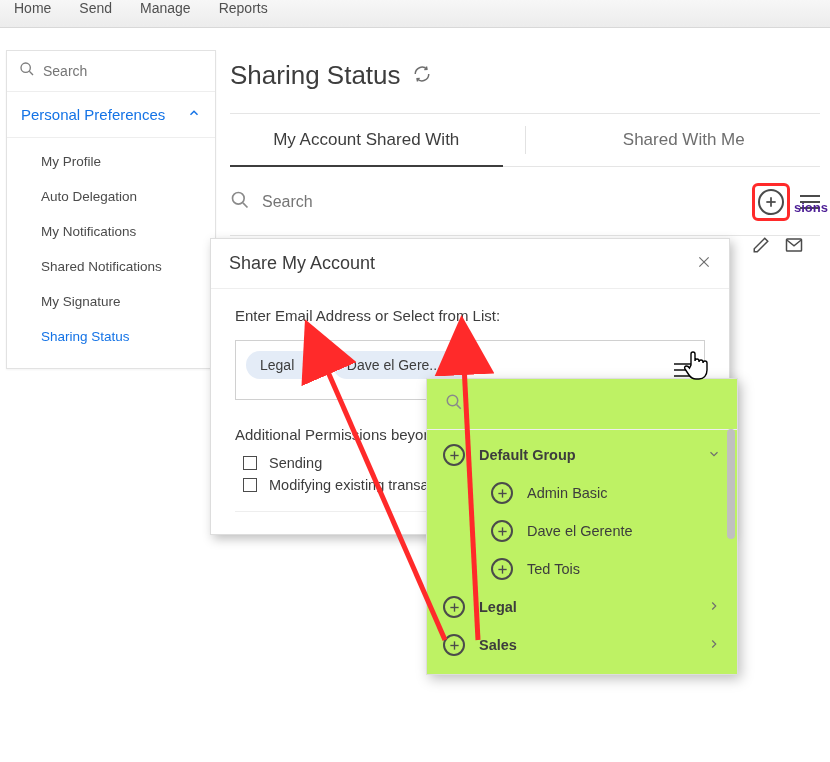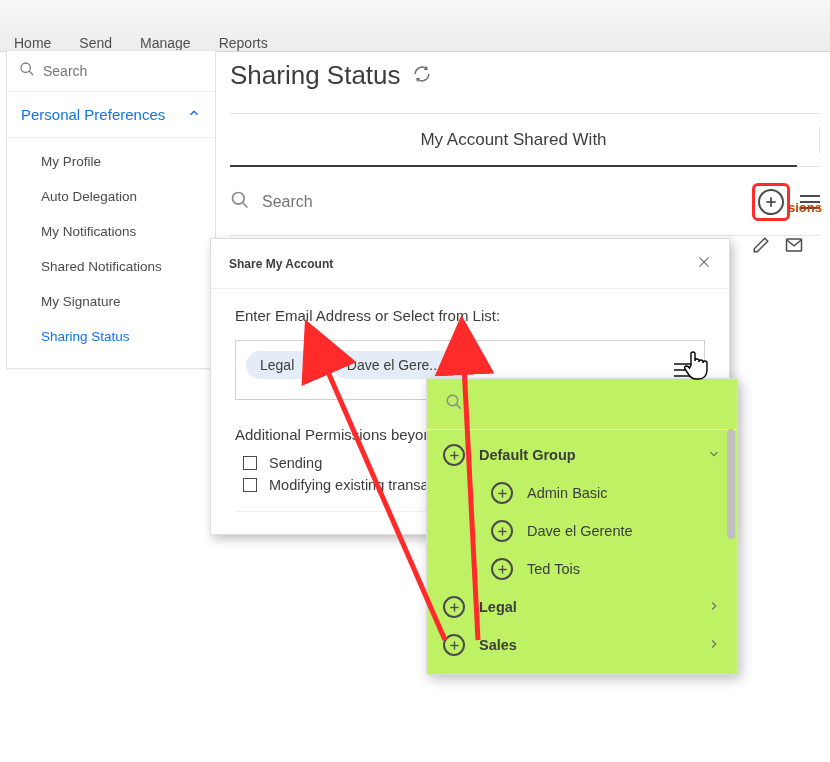--- a/index.html
+++ b/index.html
@@ -1,19 +1,19 @@
 <!DOCTYPE html>
 <html><head>
 <meta charset="utf-8">
 <style>
   * { box-sizing: border-box; margin: 0; padding: 0; font-family: -apple-system, "Segoe UI", "Helvetica Neue", Arial, sans-serif; }
   body { width: 830px; height: 762px; background: #fff; position: relative; overflow: hidden; color: #4b4b4b; font-weight: 300; }
 
   
-  .topnav { height: 52px; background: linear-gradient(#f7f7f7,#ececec); border-bottom: 1px solid #d8d8d8; display: flex; align-items: flex-end; padding: 0 14px; }
+  .topnav { height: 28px; background: linear-gradient(#f7f7f7,#ececec); border-bottom: 1px solid #d8d8d8; display: flex; align-items: flex-start; padding: 0 14px; }
   .topnav .nav-item { font-size: 14px; color: #505050; margin-right: 28px; cursor: pointer; }
 
   
   .left-panel { position: absolute; left: 6px; top: 50px; width: 210px; border: 1px solid #e2e2e2; background: #fff; box-shadow: 0 1px 2px rgba(0,0,0,.05); }
   .left-search { display: flex; align-items: center; padding: 10px 12px; border-bottom: 1px solid #eee; }
   .left-search .icon { color: #7d7d7d; margin-right: 8px; }
   .left-search input { border: none; outline: none; font-size: 14px; width: 100%; color: #555; background: transparent; font-family: inherit; }
   .section-header { display: flex; justify-content: space-between; align-items: center; padding: 14px 14px; border-bottom: 1px solid #eee; color: #1473e6; font-size: 15px; cursor: pointer; }
   .menu-list { padding: 6px 0 14px 0; }
   .menu-item { font-size: 13.5px; color: #4b4b4b; padding: 10px 14px 10px 34px; cursor: pointer; }
@@ -33,27 +33,27 @@
 
   .listbar { display: flex; align-items: center; padding: 16px 0 14px 0; border-bottom: 1px solid #e5e5e5; }
   .listbar .search-icon { color: #8a8a8a; margin-right: 12px; }
   .listbar input { border: none; outline: none; font-size: 16px; flex: 1; color: #555; background: transparent; font-family: inherit; }
   .add-highlight { border: 3px solid #ff2a2a; border-radius: 6px; padding: 3px; display: inline-flex; align-items: center; justify-content: center; margin-right: 10px; }
   .plus-btn { width: 26px; height: 26px; border: 2px solid #4b4b4b; border-radius: 50%; display: flex; align-items: center; justify-content: center; cursor: pointer; }
   .plus-btn svg { display: block; }
   .hamburger { display: flex; flex-direction: column; justify-content: space-between; width: 20px; height: 14px; cursor: pointer; }
   .hamburger span { display: block; height: 2px; background: #4b4b4b; }
 
-  .col-header-stub { position: absolute; right: 8px; top: 200px; font-size: 13px; font-weight: 600; color: #c2410c; }
+  .col-header-stub { position: absolute; right: 2px; top: 200px; font-size: 13px; font-weight: 600; color: #4c1d95; }
   .stub-icons { position: absolute; right: 26px; top: 236px; display: flex; gap: 14px; color: #4b4b4b; }
 
   
   .dialog { position: absolute; left: 210px; top: 238px; width: 520px; background: #fff; border: 1px solid #ddd; box-shadow: 3px 4px 10px rgba(0,0,0,.25); padding: 0; }
   .dialog-header { display: flex; justify-content: space-between; align-items: center; padding: 14px 18px; border-bottom: 1px solid #eee; }
-  .dialog-title { font-size: 12px; font-weight: 700; color: #3d3d3d; }
+  .dialog-title { font-size: 18px; font-weight: 400; color: #3d3d3d; }
   .dialog-close { cursor: pointer; color: #6e6e6e; font-size: 18px; }
   .dialog-body { padding: 18px 24px 22px 24px; }
   .field-label { font-size: 15px; color: #3d3d3d; margin-bottom: 16px; }
   .chip-input { border: 1px solid #d0d0d0; min-height: 60px; display: flex; flex-wrap: wrap; gap: 8px; padding: 10px; align-items: flex-start; margin-bottom: 26px; }
   .chip { background: #e4ecf7; border-radius: 16px; padding: 5px 8px 5px 14px; display: flex; align-items: center; font-size: 14px; color: #3d3d3d; }
   .chip .chip-x { margin-left: 10px; color: #6e6e6e; cursor: pointer; font-size: 15px; }
   .chip-hamburger { margin-left: auto; align-self: center; }
   .perm-label { font-size: 15px; color: #3d3d3d; margin-bottom: 12px; }
   .checkbox-row { display: flex; align-items: center; font-size: 14.5px; color: #3d3d3d; margin: 6px 0; }
   .checkbox { width: 14px; height: 14px; border: 1.5px solid #4b4b4b; margin-right: 12px; margin-left: 8px; }
@@ -122,20 +122,21 @@
       <svg width="18" height="18" viewBox="0 0 24 24" fill="none" stroke="currentColor" stroke-width="2">
           <path d="M3 12a9 9 0 0 1 15.5-6.3M21 12a9 9 0 0 1-15.5 6.3"></path>
           <polyline points="18 2 18.5 5.7 15 6"></polyline>
           <polyline points="6 22 5.5 18.3 9 18"></polyline>
         </svg>
     </span>
   </div>
   <div class="tabs">
     <div class="tab active">My Account Shared With</div>
     <div class="tab-sep"></div>
+    <div class="tab">Shared With Me</div>
   </div>
   <div class="listbar">
     <span class="search-icon">
       <svg width="20" height="20" viewBox="0 0 24 24" fill="none" stroke="currentColor" stroke-width="2">
           <circle cx="10" cy="10" r="7"></circle>
           <line x1="21" y1="21" x2="15.5" y2="15.5"></line>
         </svg>
     </span>
     <input placeholder="Search" style="">
     <span class="add-highlight">

